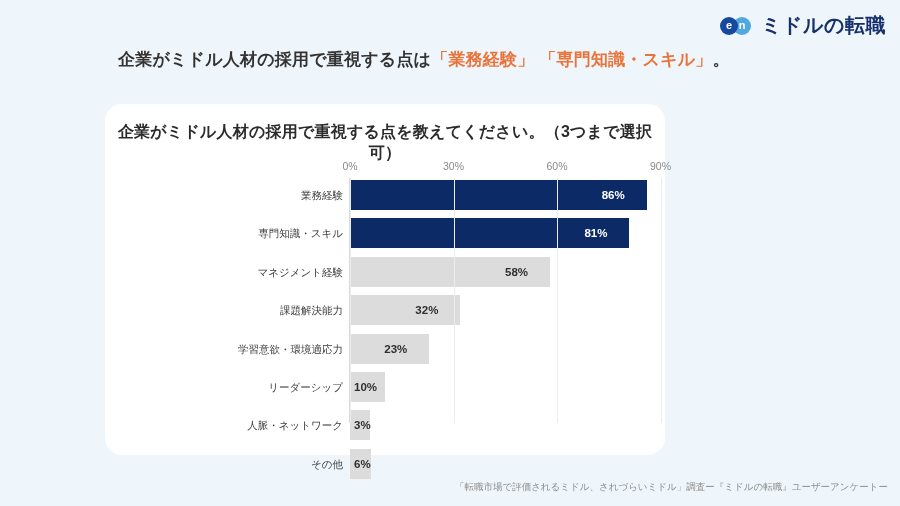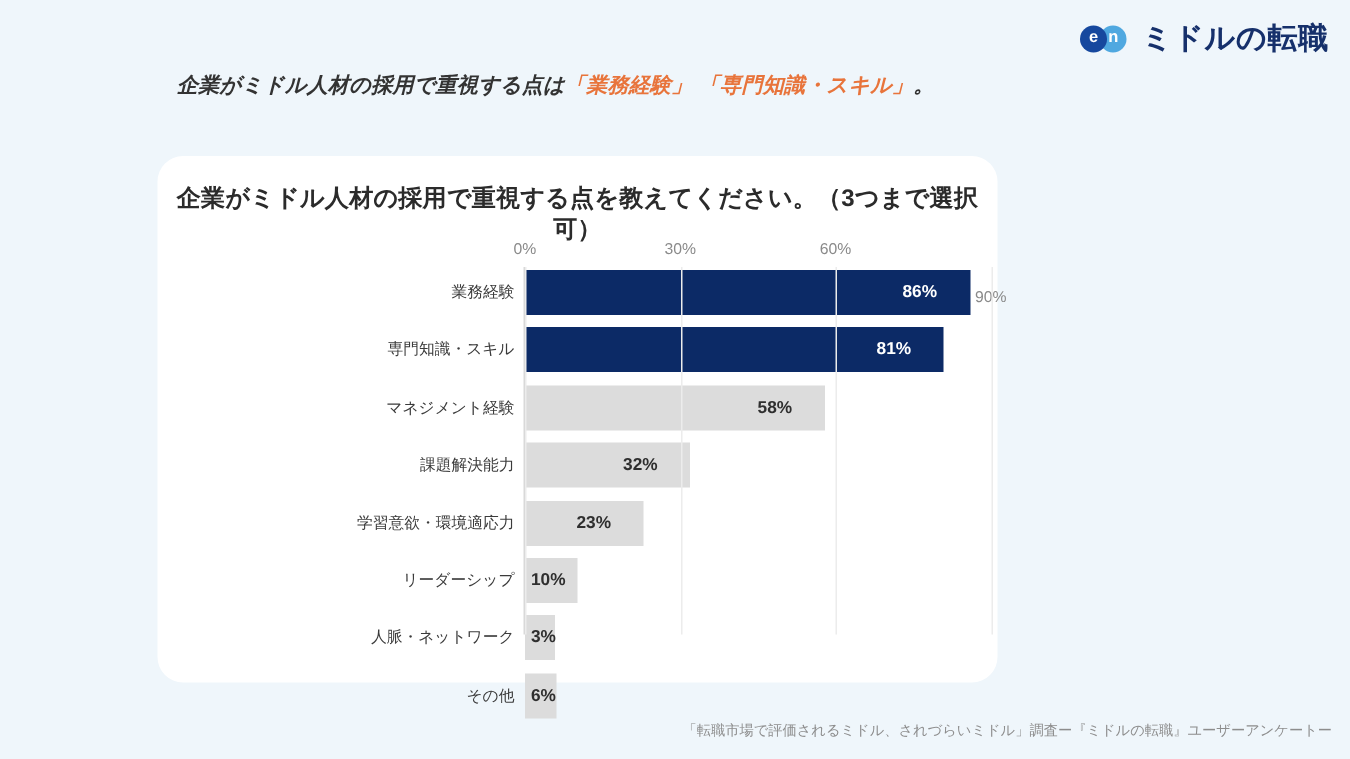--- a/index.html
+++ b/index.html
@@ -15,22 +15,22 @@
   .logo-marks .c{position:absolute;top:0;width:18px;height:18px;border-radius:50%;
     display:flex;align-items:center;justify-content:center;
     font-size:11px;font-weight:bold;color:#ffffff;line-height:1;}
   .logo-marks .c1{left:0;background:#16489e;z-index:2;}
   .logo-marks .c2{left:13px;background:#4fa8e0;z-index:1;}
   .logo-text{font-size:20px;color:#16306b;font-weight:bold;letter-spacing:.5px;}
 
   
   .headline{
     position:absolute;left:118px;top:48px;
-    font-size:14px;font-weight:bold;color:#333333;
-    letter-spacing:.2px;white-space:nowrap;font-style:italic;
+    font-size:17px;font-weight:bold;color:#333333;
+    letter-spacing:.2px;white-space:nowrap;
   }
   .headline .hl{color:#e8743b;}
 
   
   .card{
     position:absolute;left:105px;top:104px;width:560px;height:351px;
     background:#ffffff;border-radius:17px;
   }
   .card-title{
     position:absolute;left:0;right:0;top:18px;text-align:center;
@@ -84,21 +84,21 @@
 </div>
 
 <div class="card">
   <div class="card-title">企業がミドル人材の採用で重視する点を教えてください。（3つまで選択可）</div>
 
   <div class="chart">
     <div class="axis-labels">
         <div class="axis-tick" style="left: 245px;">0%</div>
         <div class="axis-tick" style="left: 348.5px;">30%</div>
         <div class="axis-tick" style="left: 452px;">60%</div>
-        <div class="axis-tick" style="left: 555.5px; margin-top: 32px;">90%</div>
+        <div class="axis-tick" style="left: 555.5px;">90%</div>
       </div>
     <div class="axis-line"></div>
     <div class="rows">
         <div class="row">
           <div class="row-label">業務経験</div>
           <div class="bar navy" style="width: 296.7px;">
             <span class="val">86%</span>
           </div>
         </div>
         <div class="row">

